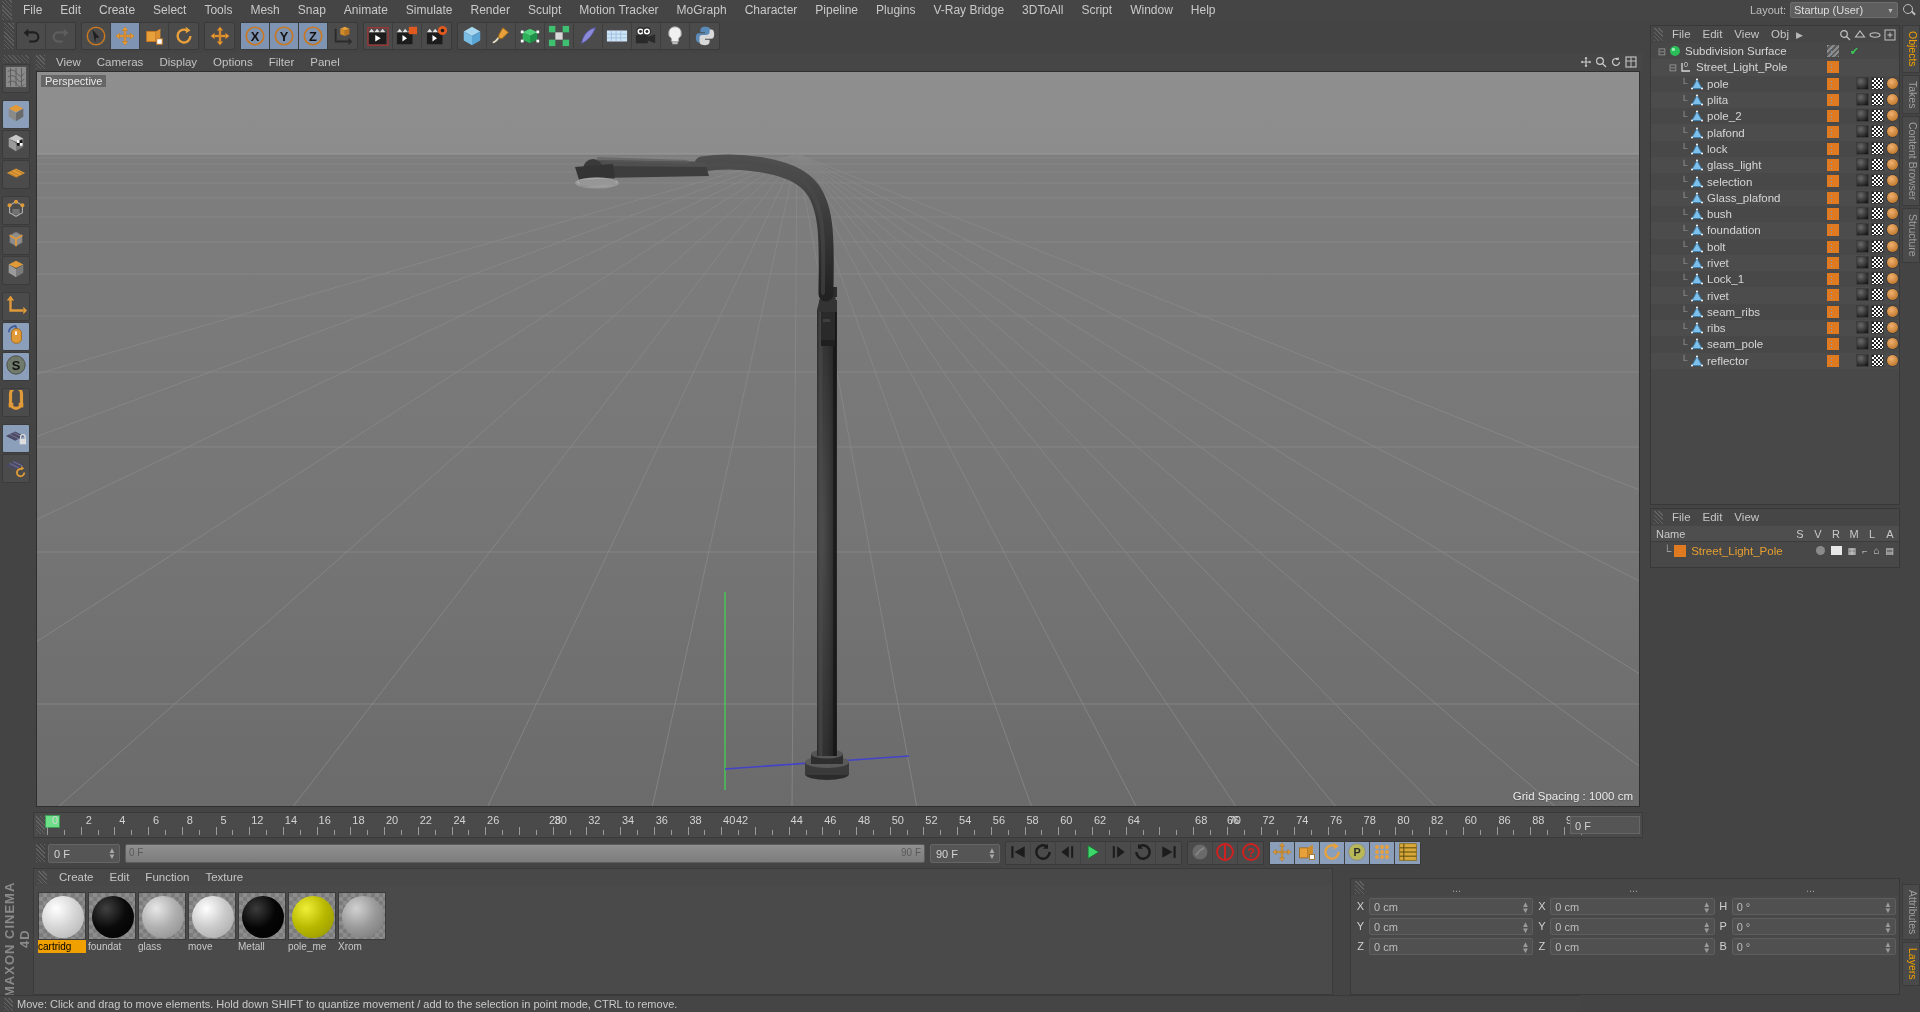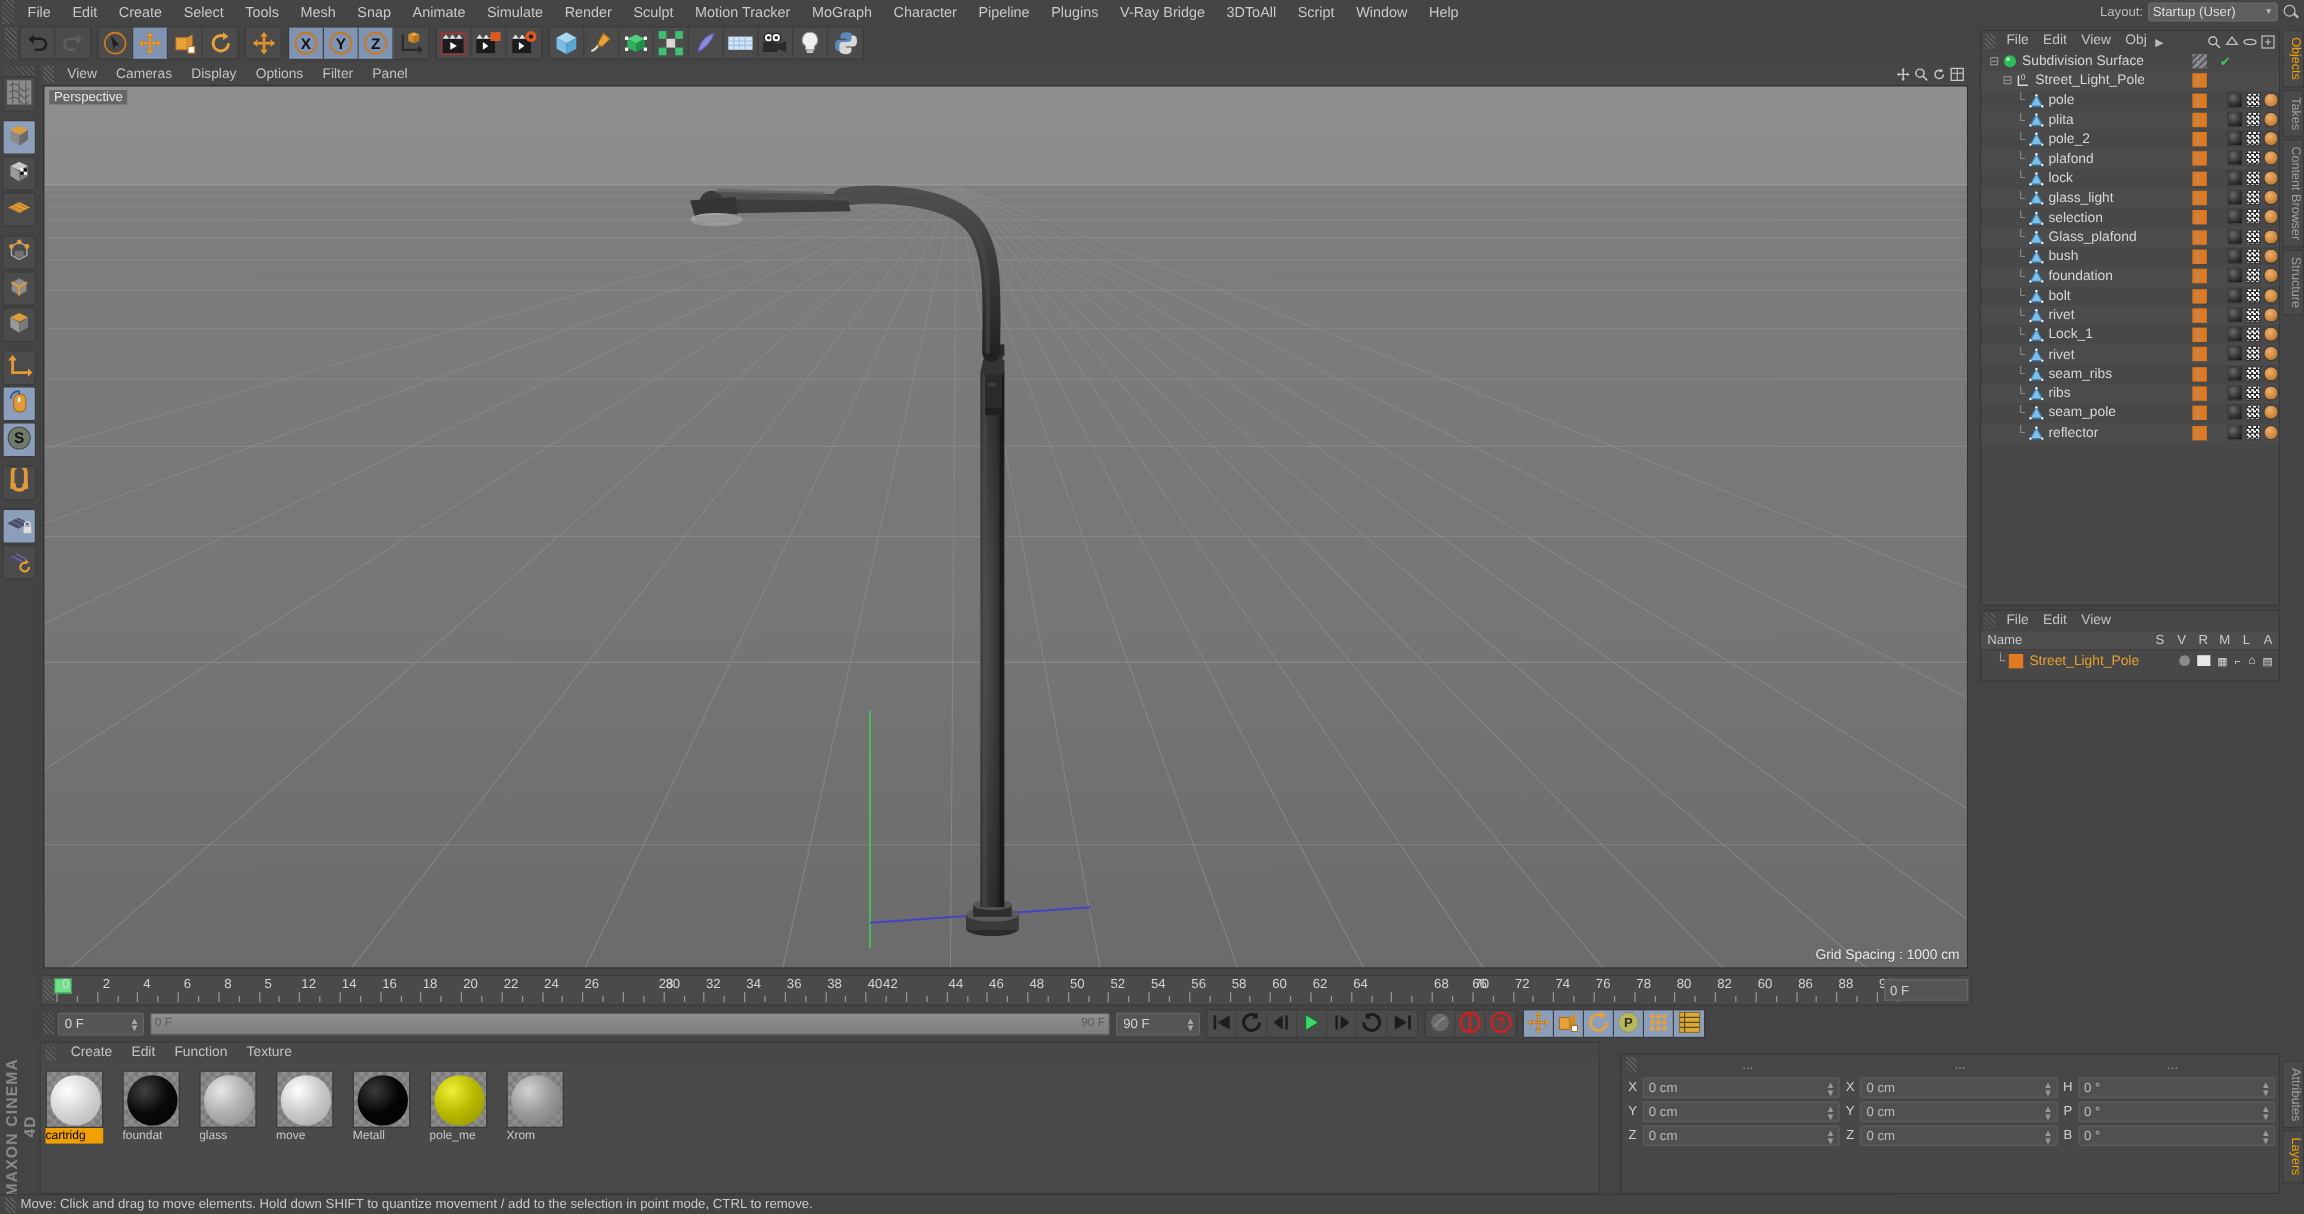--- a/index.html
+++ b/index.html
@@ -143,21 +143,21 @@
 
   
   .matmgr{
     position:absolute; left:33px; top:868px; width:1300px; height:127px;
     background:#4a4a4a; border:1px solid #3a3a3a;
   }
   .matmenu{height:17px;display:flex;align-items:center;background:#484848;}
   .matmenu .mg{width:9px;height:13px;margin:0 4px;background:
     repeating-linear-gradient(45deg,#6e6e6e 0 1px,transparent 1px 3px);opacity:.7;}
   .matmenu .mi{padding:0 8px;font-size:11.5px;color:#c5c5c5;line-height:17px;}
-  .matlist{display:flex;padding:6px 4px;gap:16px;}
+  .matlist{display:flex;padding:6px 4px;gap:2px;}
   .matcell{width:48px;}
   .matsphere{width:48px;height:48px;border:1px solid #3b3b3b;position:relative;
     background:
       repeating-conic-gradient(#8d8d8d 0% 25%, #7b7b7b 0% 50%) 0 0/8px 8px;}
   .matsphere .ball{position:absolute;left:3px;top:3px;width:42px;height:42px;border-radius:50%;}
   .matname{font-size:10px;color:#c8c8c8;text-align:left;line-height:13px;
     white-space:nowrap;overflow:hidden;width:48px;}
   .matname.sel{background:#f0a000;color:#000;}
 
   

